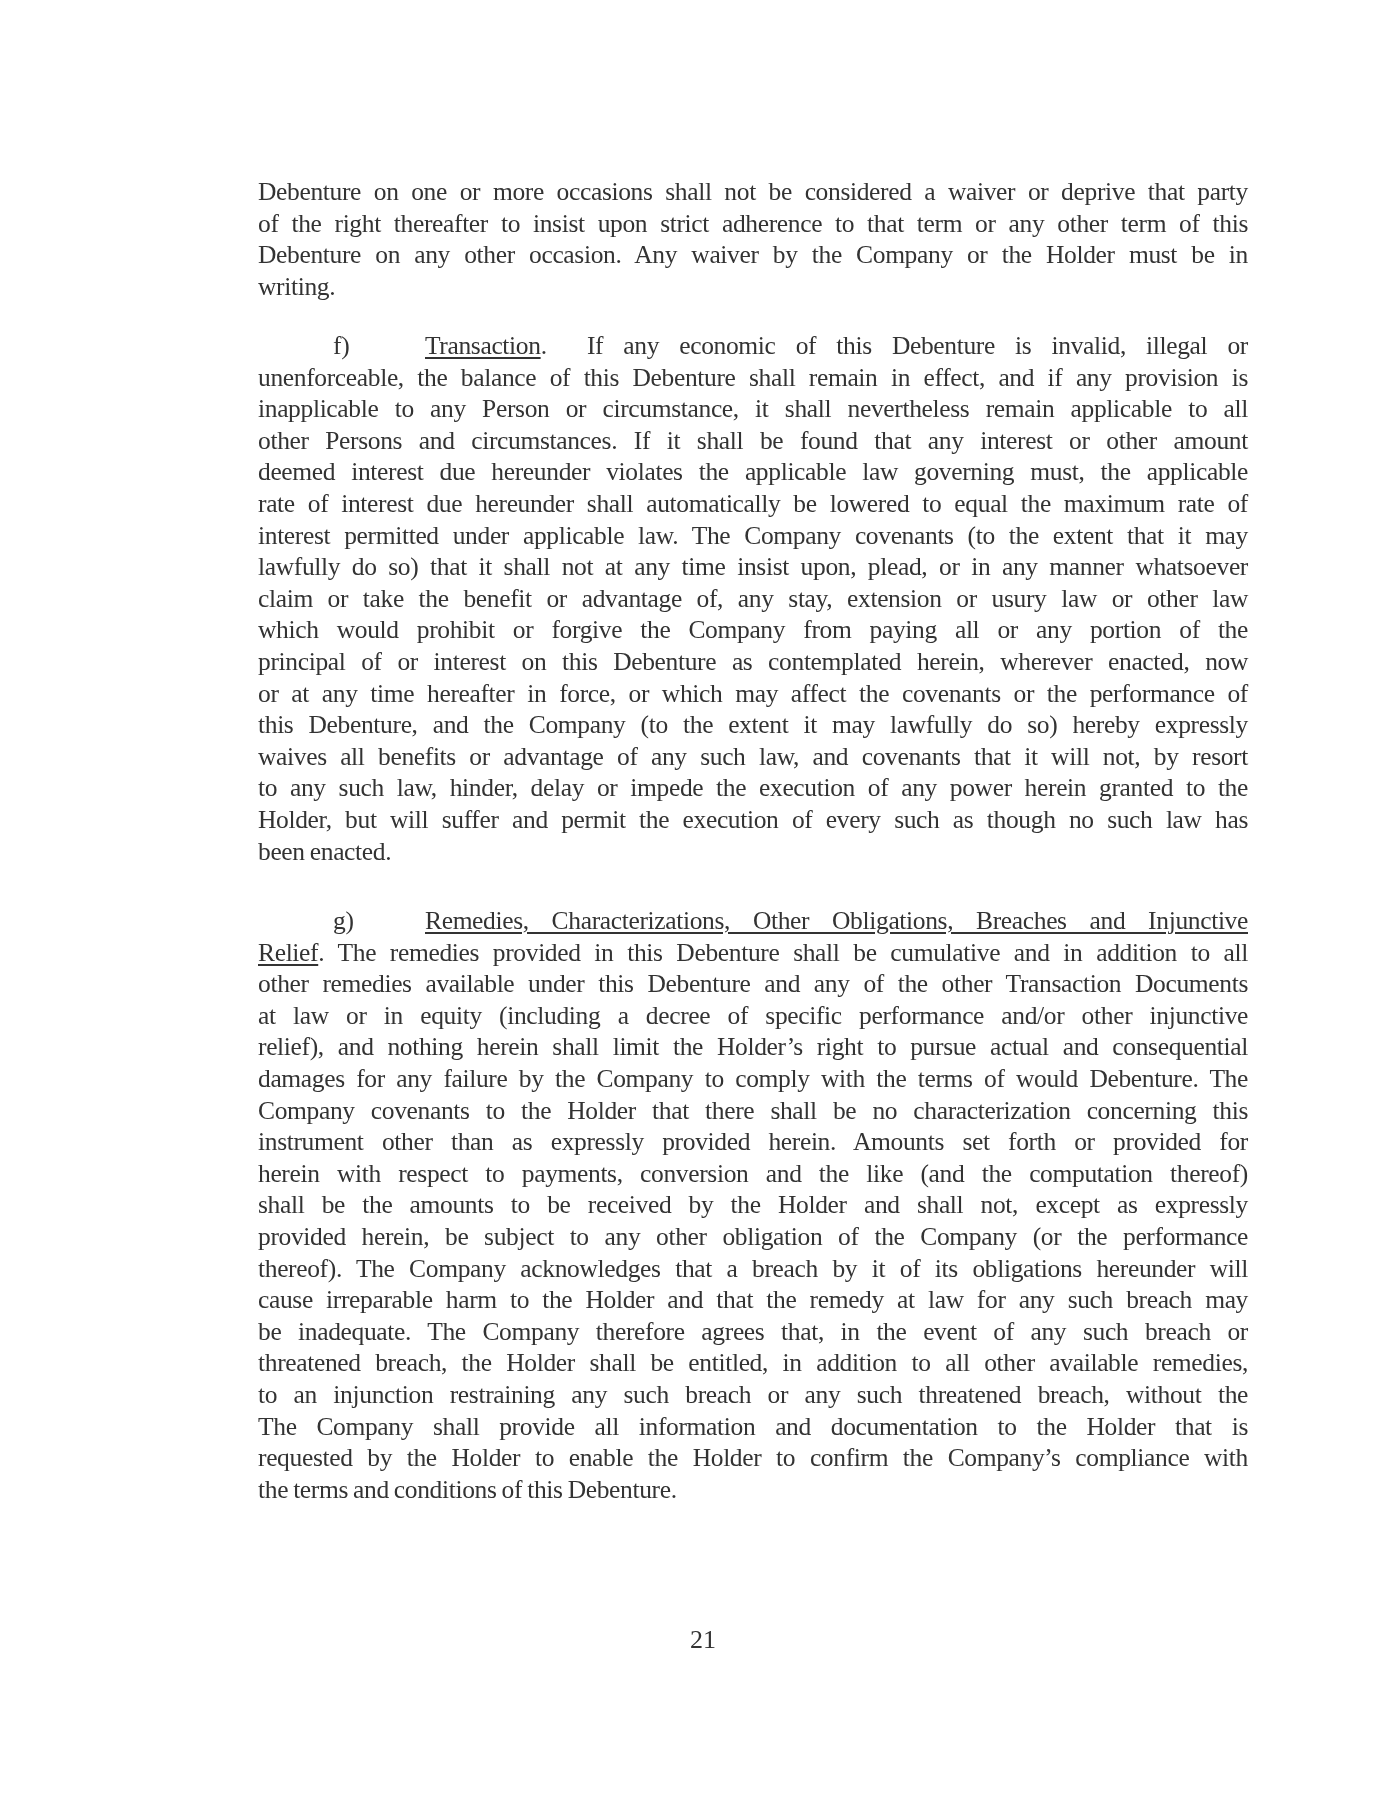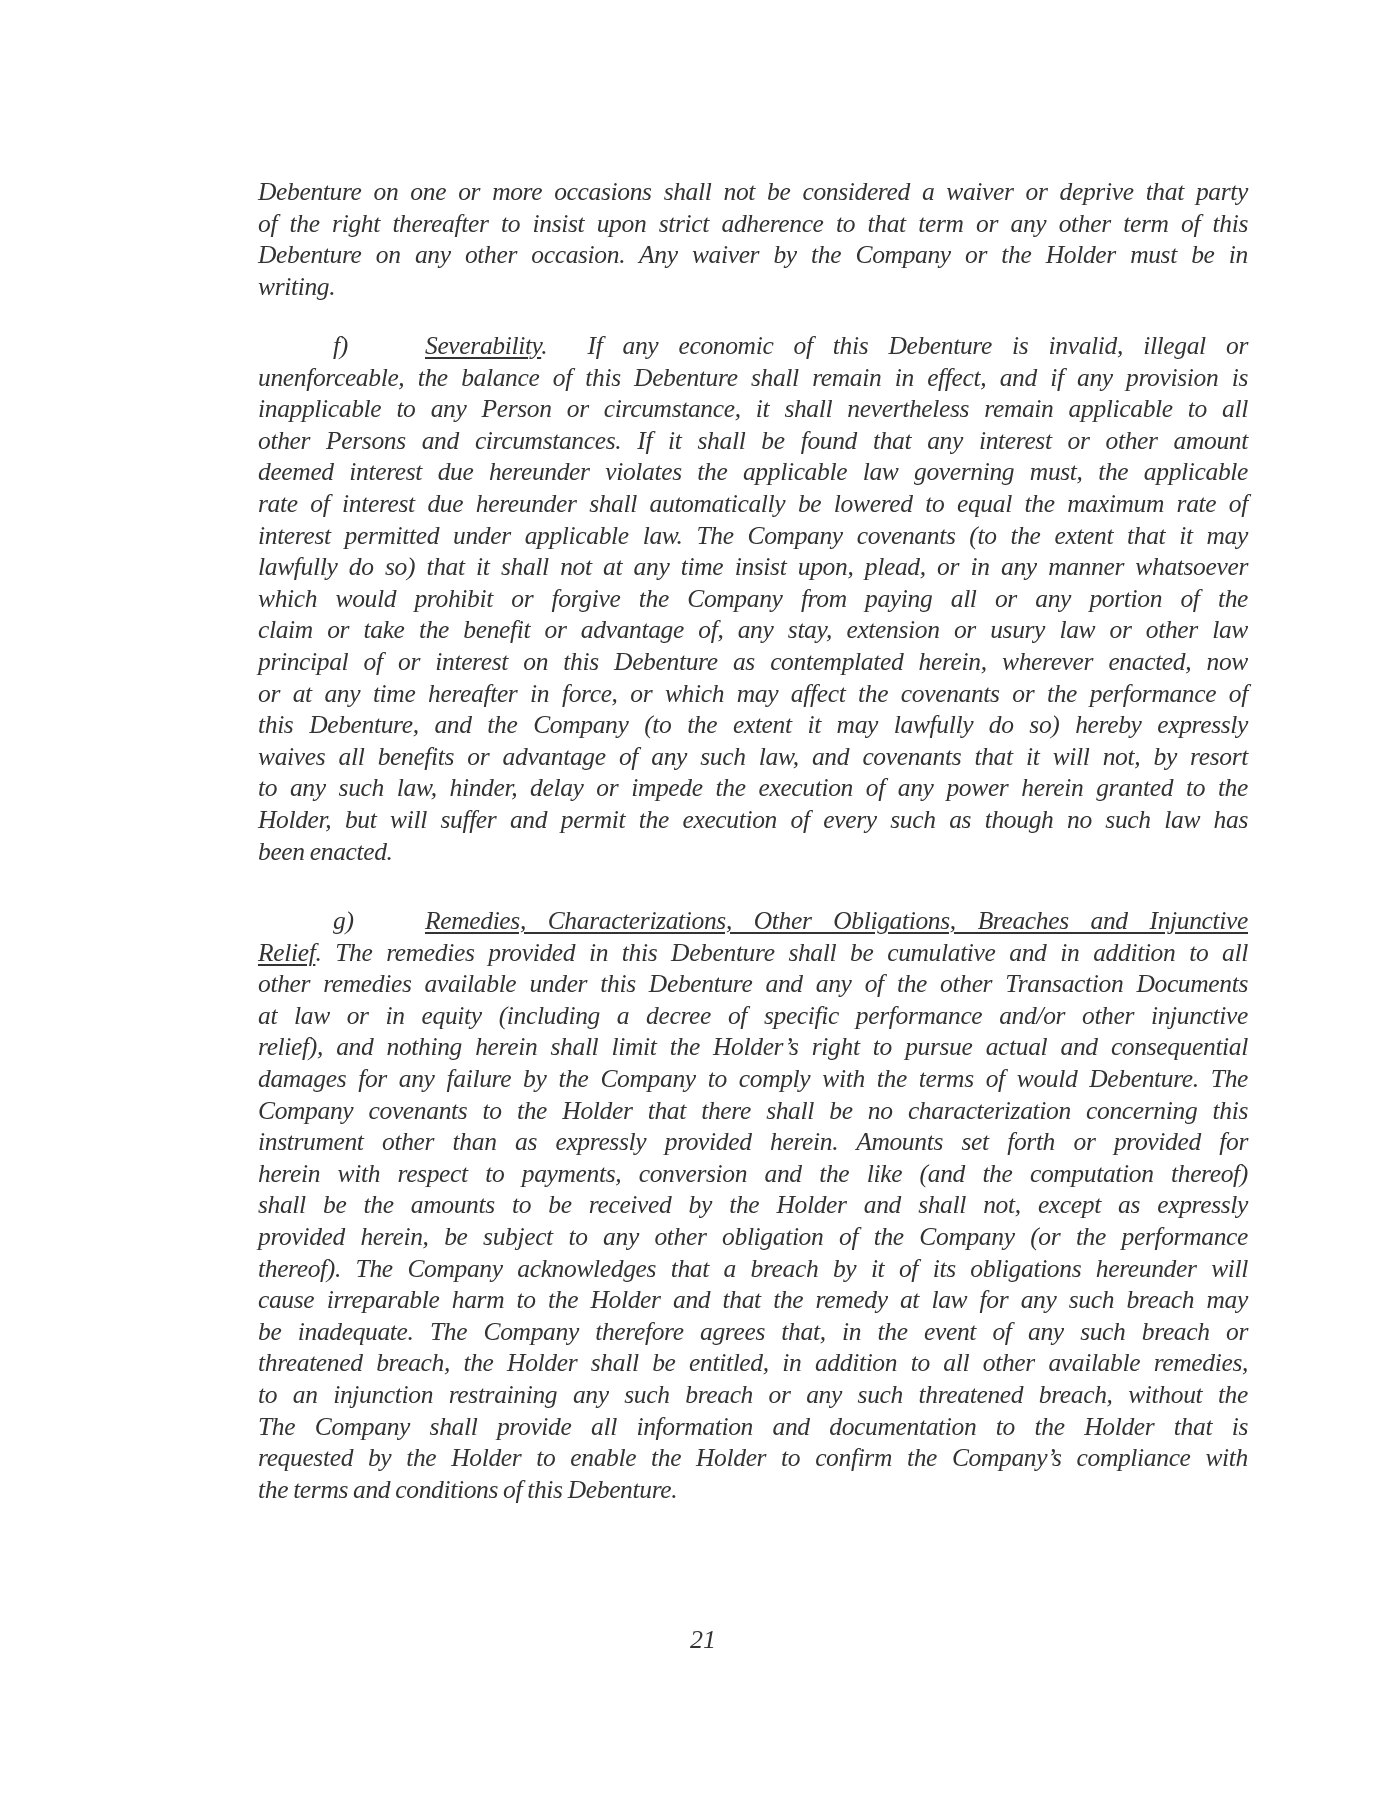--- a/index.html
+++ b/index.html
@@ -15,21 +15,20 @@
     font-family: "Liberation Serif", "DejaVu Serif", serif;
     color: #333333;
   }
   .page {
     position: absolute;
     left: 0;
     top: 0;
     width: 1400px;
     height: 1814px;
     background: #ffffff;
-    font-style: italic;
   }
   .block {
     position: absolute;
     left: 258px;
     width: 990px;
   }
   .line {
     height: 31.6px;
     line-height: 31.6px;
     font-size: 25.5px;
@@ -82,31 +81,31 @@
   <div class="block" style="top:176px;">
     <div class="line">Debenture on one or more occasions shall not be considered a waiver or deprive that party</div>
     <div class="line">of the right thereafter to insist upon strict adherence to that term or any other term of this</div>
     <div class="line">Debenture on any other occasion.  Any waiver by the Company or the Holder must be in</div>
     <div class="line last">writing.</div>
   </div>
 
   <div class="block" style="top:330px;">
     <div class="line hline">
       <span class="num">f)</span>
-      <span class="rest"><span class="heading">Severability</span><span>.</span>&nbsp;&nbsp;<span>If any economic of this Debenture is invalid, illegal or</span></span>
+      <span class="rest"><span class="heading">Transaction</span><span>.</span>&nbsp;&nbsp;<span>If any economic of this Debenture is invalid, illegal or</span></span>
     </div>
     <div class="line">unenforceable, the balance of this Debenture shall remain in effect, and if any provision is</div>
     <div class="line">inapplicable to any Person or circumstance, it shall nevertheless remain applicable to all</div>
     <div class="line">other Persons and circumstances.  If it shall be found that any interest or other amount</div>
     <div class="line">deemed interest due hereunder violates the applicable law governing must, the applicable</div>
     <div class="line">rate of interest due hereunder shall automatically be lowered to equal the maximum rate of</div>
     <div class="line">interest permitted under applicable law. The Company covenants (to the extent that it may</div>
     <div class="line">lawfully do so) that it shall not at any time insist upon, plead, or in any manner whatsoever</div>
+    <div class="line">claim or take the benefit or advantage of, any stay, extension or usury law or other law</div>
     <div class="line">which would prohibit or forgive the Company from paying all or any portion of the</div>
-    <div class="line">claim or take the benefit or advantage of, any stay, extension or usury law or other law</div>
     <div class="line">principal of or interest on this Debenture as contemplated herein, wherever enacted, now</div>
     <div class="line">or at any time hereafter in force, or which may affect the covenants or the performance of</div>
     <div class="line">this Debenture, and the Company (to the extent it may lawfully do so) hereby expressly</div>
     <div class="line">waives all benefits or advantage of any such law, and covenants that it will not, by resort</div>
     <div class="line">to any such law, hinder, delay or impede the execution of any power herein granted to the</div>
     <div class="line">Holder, but will suffer and permit the execution of every such as though no such law has</div>
     <div class="line last">been enacted.</div>
   </div>
 
   <div class="block" style="top:905px;">

